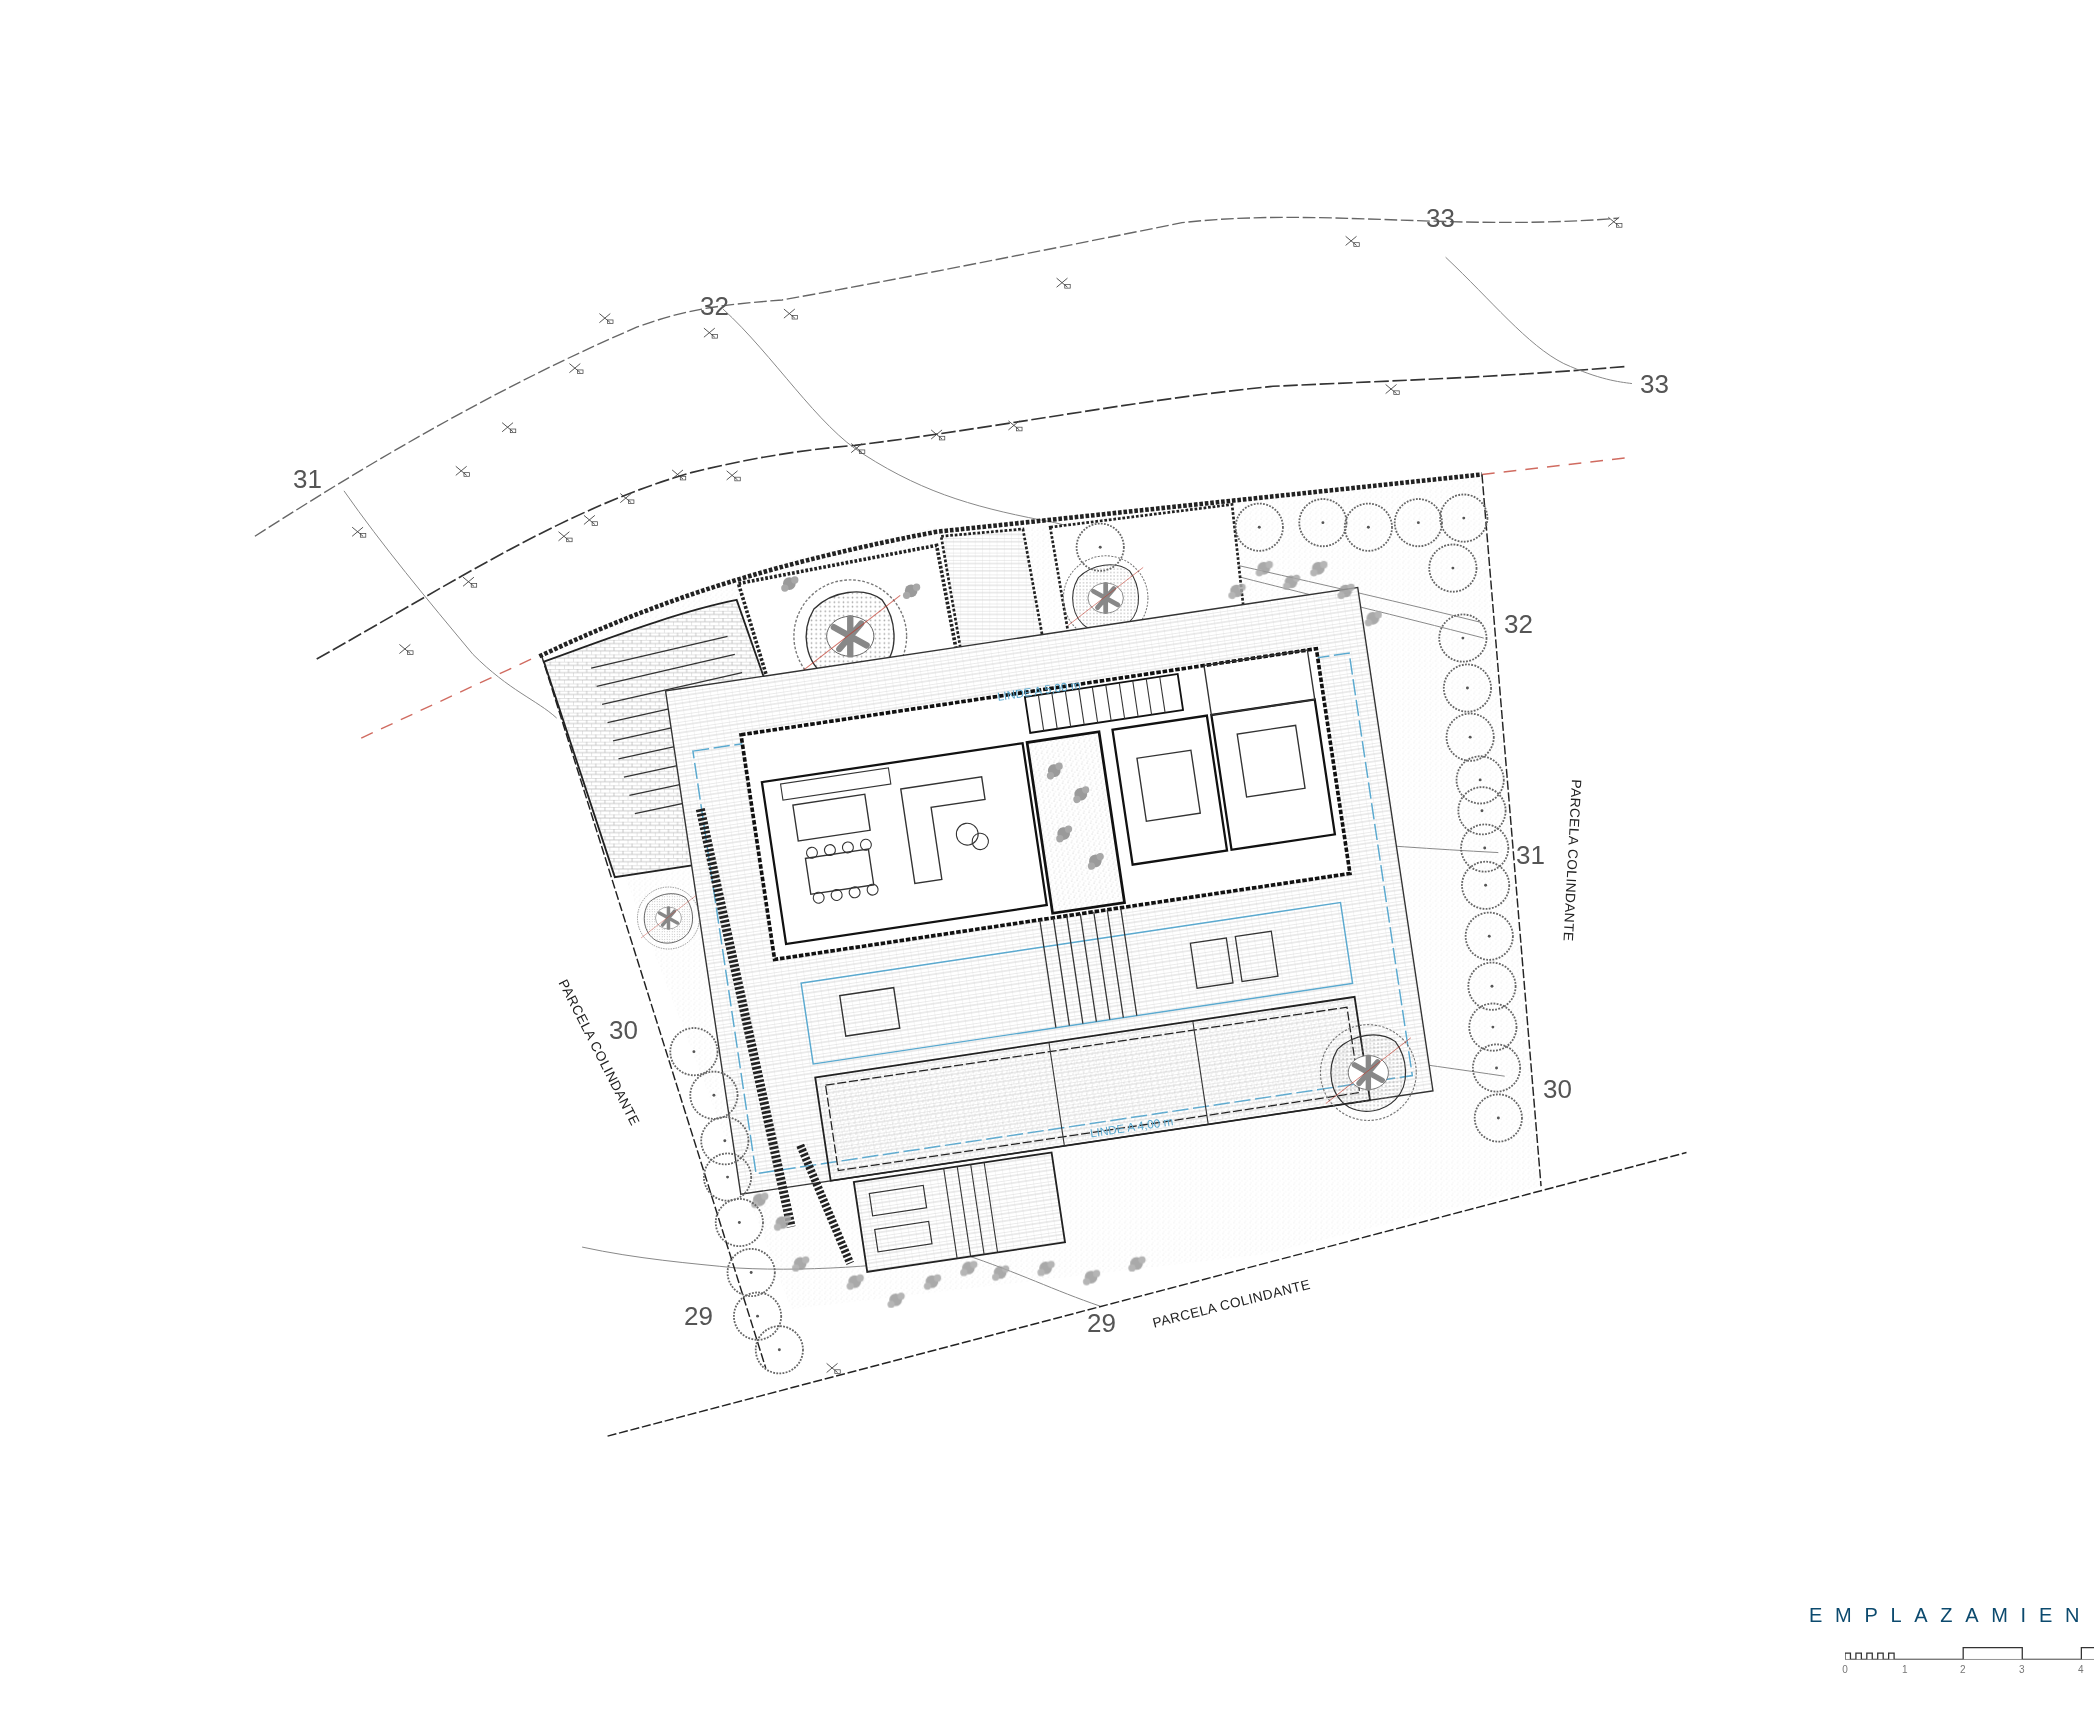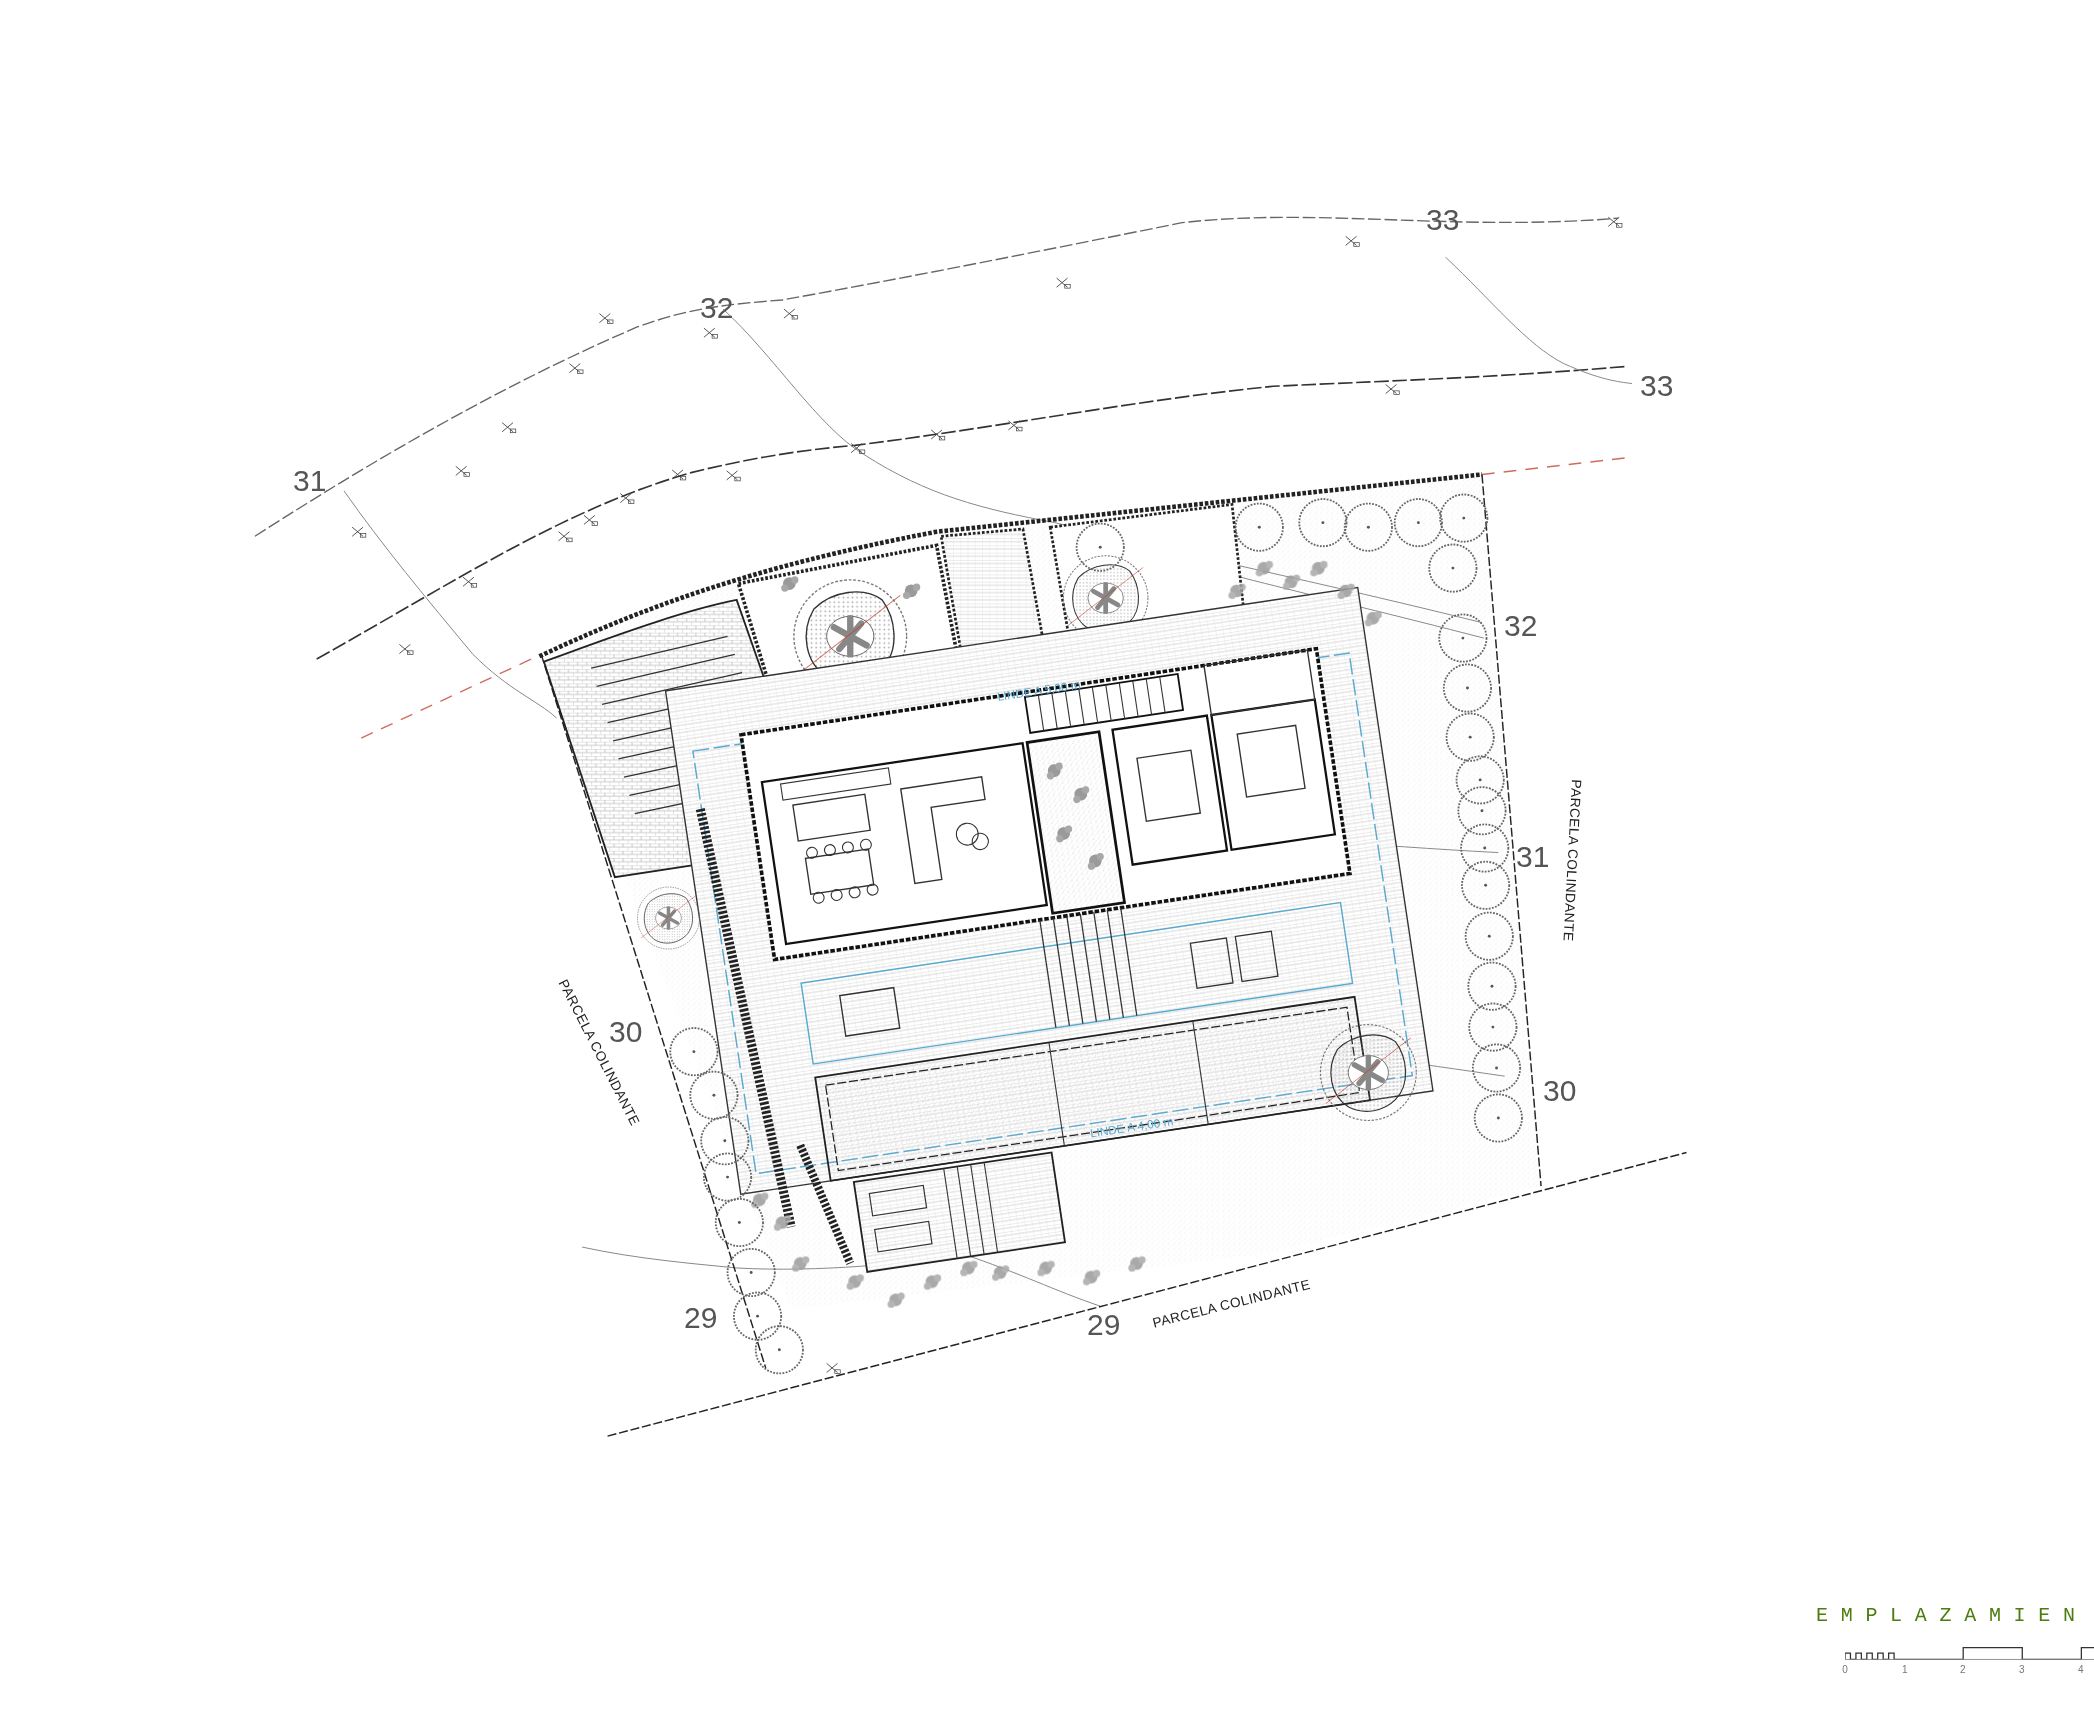--- a/index.html
+++ b/index.html
@@ -1,21 +1,21 @@
 <!DOCTYPE html>
 <html style="font-size:14.5px"><head>
 <meta charset="utf-8">
 <style>
   html, body { margin:0; padding:0; background:#ffffff; }
   body { width:2095px; height:1727px; position:relative; overflow:hidden; font-family:"Liberation Sans", sans-serif; }
   #plan { position:absolute; left:0; top:0; width:2095px; height:1727px; }
-  .contour-label { position:absolute; font-family:"Liberation Sans", sans-serif; font-size:30px; color:#555555; line-height:1; }
+  .contour-label { position:absolute; font-family:"Liberation Sans", sans-serif; font-size:26px; color:#555555; line-height:1; }
   .parcel-label { position:absolute; font-family:"Liberation Sans", sans-serif; font-size:13.6px; color:#222222; letter-spacing:0.5px; white-space:nowrap; transform-origin:left top; }
   .title-block { position:absolute; left:1809px; top:1604px; }
-  .plan-title { font-family:Liberation Mono, monospace; font-size:20px; letter-spacing:12.7px; color:#4d7c0f; white-space:nowrap;margin-left:7px; }
+  .plan-title { font-family:Liberation Sans, sans-serif; font-size:20px; letter-spacing:12.7px; color:#0c4a6e; white-space:nowrap; }
   .scale-bar { position:absolute; left:1845px; top:1644px; width:250px; height:36px; }
   .scale-tick { position:absolute; top:20px; font-size:10px; color:#777777; font-family:"Liberation Sans", sans-serif; }
 </style>
 </head>
 <body>
 
 <svg id="plan" viewBox="0 0 2304 1900" xmlns="http://www.w3.org/2000/svg">
   <defs>
     <pattern id="tile" width="10" height="8" patternUnits="userSpaceOnUse">
       <rect width="10" height="8" fill="#ffffff"></rect>

